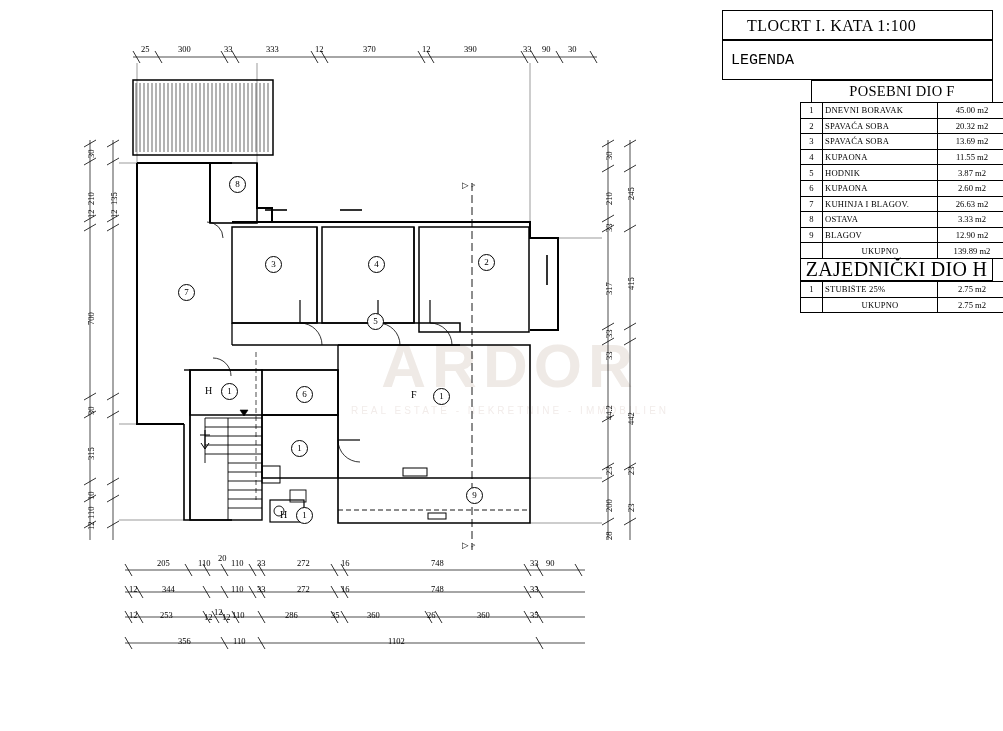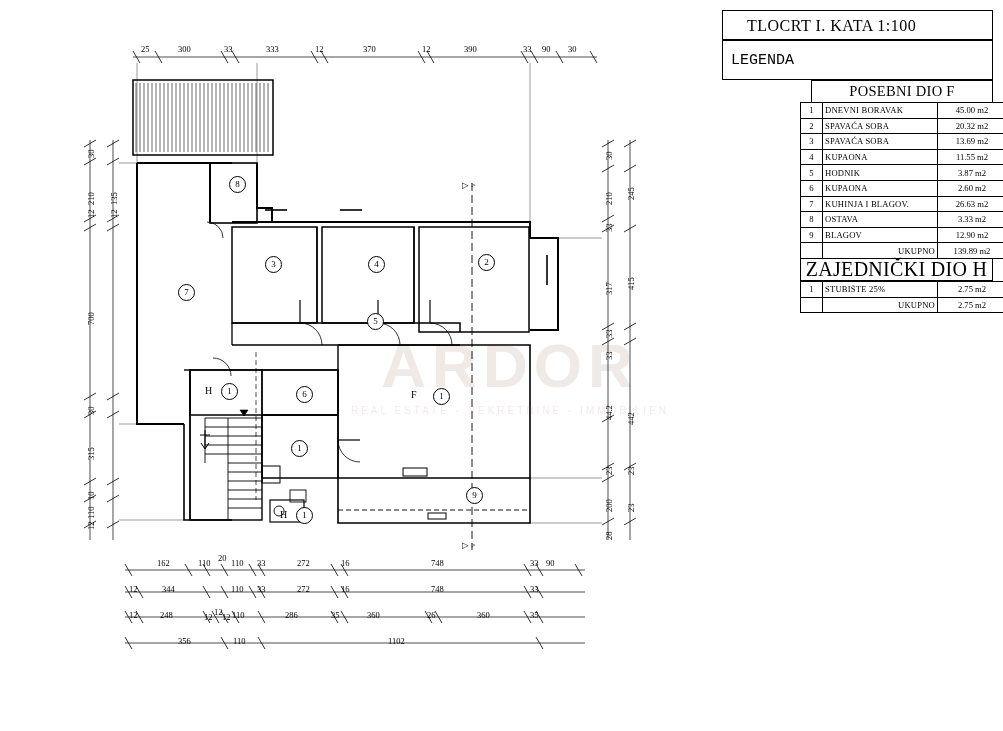--- a/index.html
+++ b/index.html
@@ -15,21 +15,21 @@
 
   #tb-table{left:800px;top:80px;width:193px;}
   .sect-head{border:1px solid #000;border-bottom:none;box-sizing:border-box;height:22px;
              font-size:14.5px;text-align:center;line-height:21px;letter-spacing:0.3px;margin-left:11px;}
   table.legend{border-collapse:collapse;width:193px;table-layout:fixed;}
   table.legend td{border:1px solid #000;font-size:8.6px;height:14.6px;padding:0 2px;
                   font-family:"Liberation Serif", serif;}
   td.c-no{width:17px;text-align:center;font-size:7.5px;}
   td.c-name{width:110px;text-align:left;letter-spacing:0.2px;}
   td.c-area{width:64px;text-align:center;}
-  td.c-name.tot{text-align:right;}
+  td.c-name.tot{text-align:center;}
   .sect-head2{border:1px solid #000;border-top:none;box-sizing:border-box;height:22px;
              font-size:20px;text-align:center;line-height:21px;letter-spacing:0.3px;}
 
   
   #watermark{position:absolute;left:330px;top:330px;width:360px;height:100px;
              color:#efeae6;font-size:62px;font-weight:bold;letter-spacing:6px;
              font-family:Liberation Sans, sans-serif;text-align:center;}
   #watermark .sub{font-size:10px;letter-spacing:3px;color:#f2ecea;font-weight:normal;margin-top:4px;}
 
   
@@ -402,42 +402,42 @@
   <div class="dim" style="left:224px;top:44px">33</div>
   <div class="dim" style="left:266px;top:44px">333</div>
   <div class="dim" style="left:315px;top:44px">12</div>
   <div class="dim" style="left:363px;top:44px">370</div>
   <div class="dim" style="left:422px;top:44px">12</div>
   <div class="dim" style="left:464px;top:44px">390</div>
   <div class="dim" style="left:523px;top:44px">33</div>
   <div class="dim" style="left:542px;top:44px">90</div>
   <div class="dim" style="left:568px;top:44px">30</div>
 
-  <div class="dim" style="left:157px;top:558px">162</div>
+  <div class="dim" style="left:157px;top:558px">205</div>
   <div class="dim" style="left:198px;top:558px">110</div>
   <div class="dim" style="left:218px;top:553px">20</div>
   <div class="dim" style="left:231px;top:558px">110</div>
   <div class="dim" style="left:257px;top:558px">33</div>
   <div class="dim" style="left:297px;top:558px">272</div>
   <div class="dim" style="left:341px;top:558px">16</div>
   <div class="dim" style="left:431px;top:558px">748</div>
   <div class="dim" style="left:530px;top:558px">33</div>
   <div class="dim" style="left:546px;top:558px">90</div>
 
   <div class="dim" style="left:129px;top:584px">12</div>
   <div class="dim" style="left:162px;top:584px">344</div>
   <div class="dim" style="left:231px;top:584px">110</div>
   <div class="dim" style="left:257px;top:584px">33</div>
   <div class="dim" style="left:297px;top:584px">272</div>
   <div class="dim" style="left:341px;top:584px">16</div>
   <div class="dim" style="left:431px;top:584px">748</div>
   <div class="dim" style="left:530px;top:584px">33</div>
 
   <div class="dim" style="left:129px;top:610px">12</div>
-  <div class="dim" style="left:160px;top:610px">248</div>
+  <div class="dim" style="left:160px;top:610px">253</div>
   <div class="dim" style="left:204px;top:612px">12</div>
   <div class="dim" style="left:214px;top:607px">12</div>
   <div class="dim" style="left:222px;top:612px">12</div>
   <div class="dim" style="left:232px;top:610px">110</div>
   <div class="dim" style="left:285px;top:610px">286</div>
   <div class="dim" style="left:331px;top:610px">35</div>
   <div class="dim" style="left:367px;top:610px">360</div>
   <div class="dim" style="left:427px;top:610px">26</div>
   <div class="dim" style="left:477px;top:610px">360</div>
   <div class="dim" style="left:530px;top:610px">35</div>

